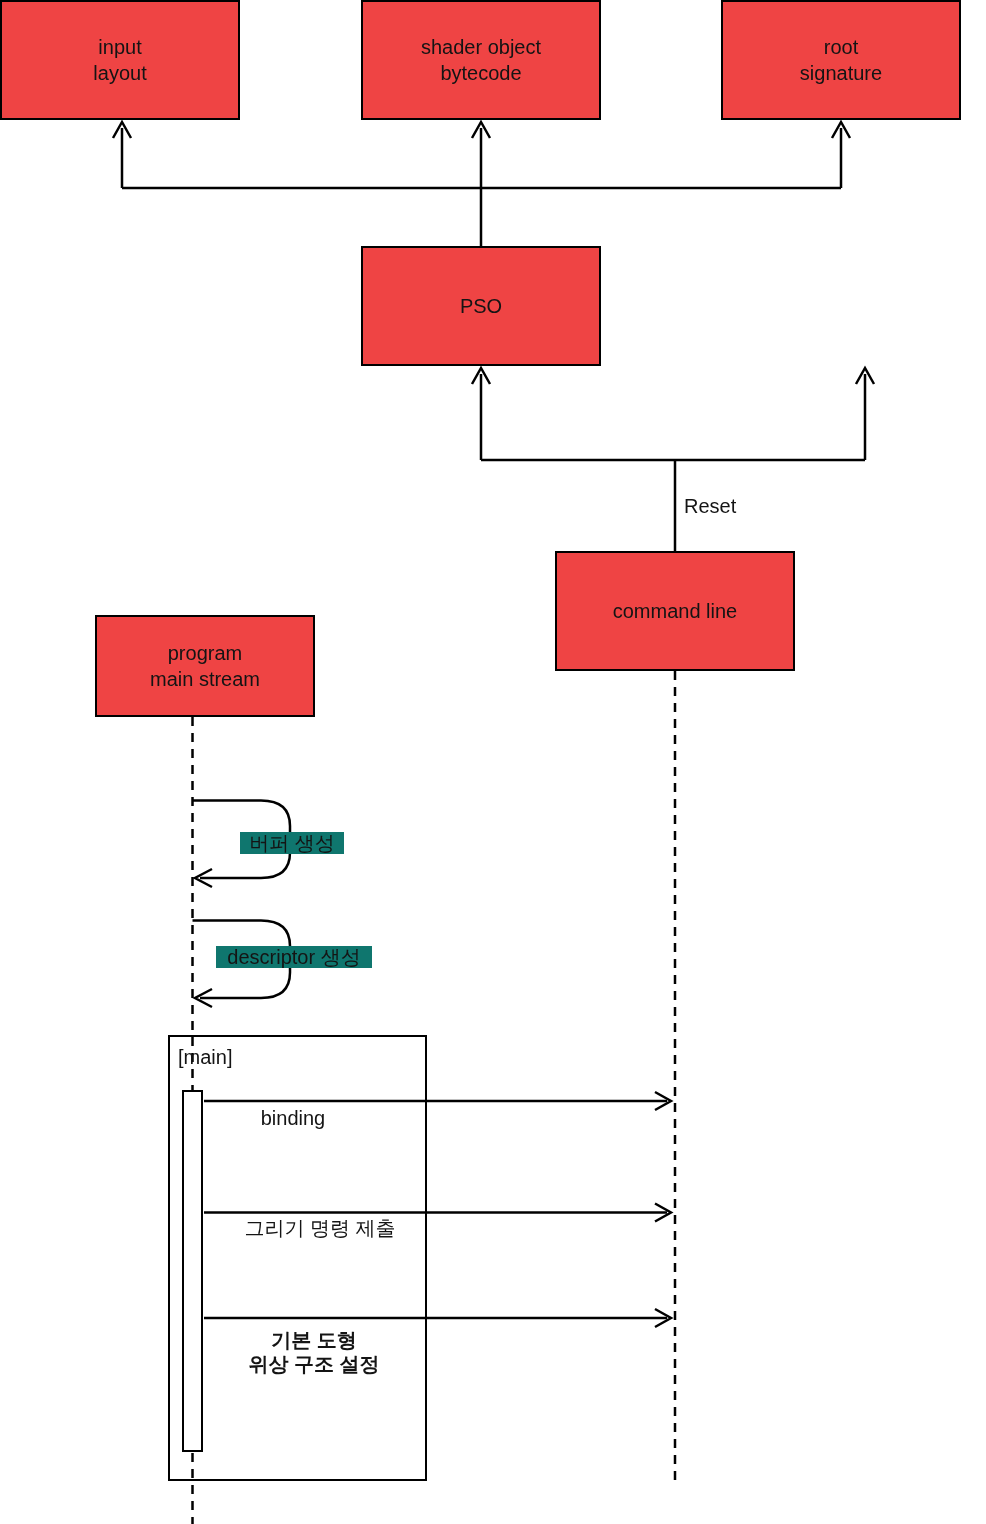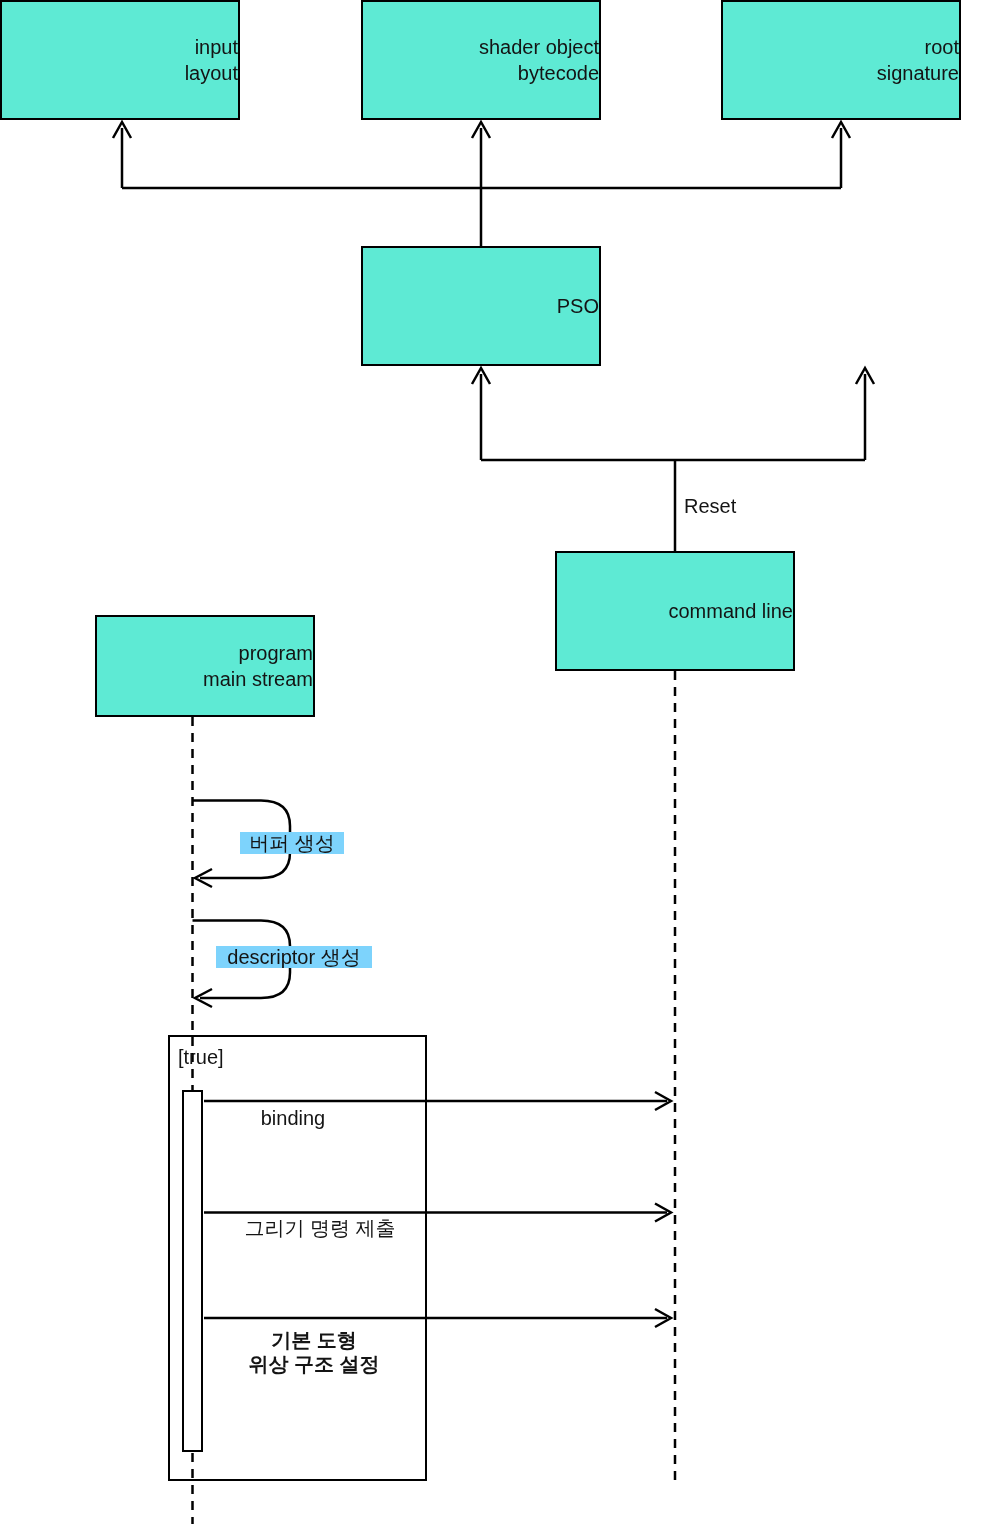--- a/index.html
+++ b/index.html
@@ -1,26 +1,26 @@
 <!DOCTYPE html>
 <html><head>
 <meta charset="utf-8">
 <style>
   html,body{margin:0;padding:0;background:#ffffff;}
   #canvas{position:relative;width:986px;height:1524px;background:#ffffff;overflow:hidden;
           font-family:"Liberation Sans","DejaVu Sans",sans-serif;color:#141414;}
   #wires{position:absolute;left:0;top:0;width:986px;height:1524px;}
-  .box{position:absolute;box-sizing:border-box;border:2.5px solid #000;background:#5eead4;
-       display:flex;flex-direction:column;align-items:flex-end;justify-content:center;
+  .box{position:absolute;box-sizing:border-box;border:2.5px solid #000;background:#ef4444;
+       display:flex;flex-direction:column;align-items:center;justify-content:center;
        font-size:20px;line-height:26px;text-align:center;}
   .frame{position:absolute;box-sizing:border-box;border:2.5px solid #000;background:transparent;}
   .actbar{position:absolute;box-sizing:border-box;border:2.5px solid #000;background:#fff;}
   .lbl{position:absolute;font-size:20px;line-height:22px;white-space:nowrap;color:#141414;}
   .lbl.center{text-align:center;}
-  .lbl.whitebg{background:#7dd3fc;padding:0 2px;}
+  .lbl.whitebg{background:#0f766e;padding:0 2px;}
   .lbl.two-line{white-space:normal;line-height:24px;font-weight:bold;}
 </style>
 </head>
 <body>
 
 <div id="canvas">
 
   <svg id="wires" viewBox="0 0 986 1524">
     <g stroke="#000" stroke-width="2.5" fill="none">
 
@@ -72,21 +72,21 @@
   <div class="box" style="left:95px;top:615px;width:220px;height:102px">
     <span>program</span>
     <span>main stream</span>
   </div>
 
   <div class="frame" style="left:168px;top:1035px;width:259px;height:446px"></div>
 
   <div class="actbar" style="left:182px;top:1090px;width:21px;height:362px"></div>
 
   <div class="lbl" style="left:684px;top:495px">Reset</div>
-  <div class="lbl" style="left:178px;top:1046px">[true]</div>
+  <div class="lbl" style="left:178px;top:1046px">[main]</div>
   <div class="lbl center whitebg" style="left:240px;top:832px;width:100px">버퍼 생성</div>
   <div class="lbl center whitebg" style="left:216px;top:946px;width:152px">descriptor 생성</div>
   <div class="lbl center" style="left:233px;top:1107px;width:120px">binding</div>
   <div class="lbl center" style="left:230px;top:1217px;width:180px">그리기 명령 제출</div>
   <div class="lbl center two-line" style="left:224px;top:1328px;width:180px">
     <span>기본 도형</span><br>
     <span>위상 구조 설정</span>
   </div>
 
 </div>

